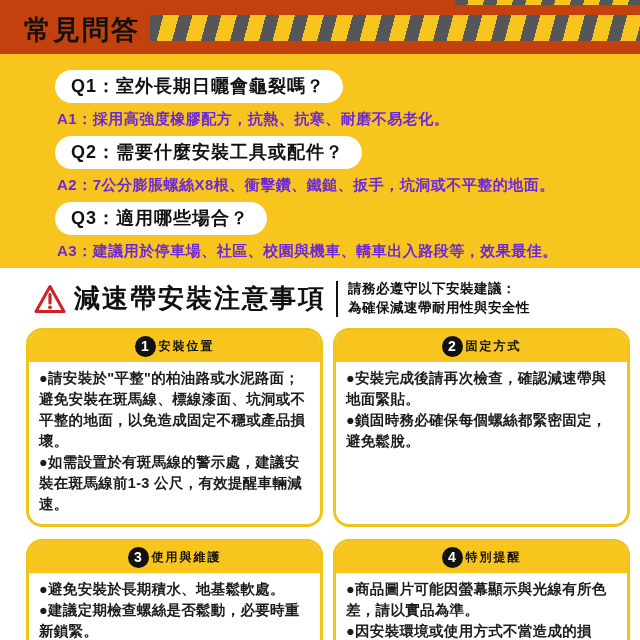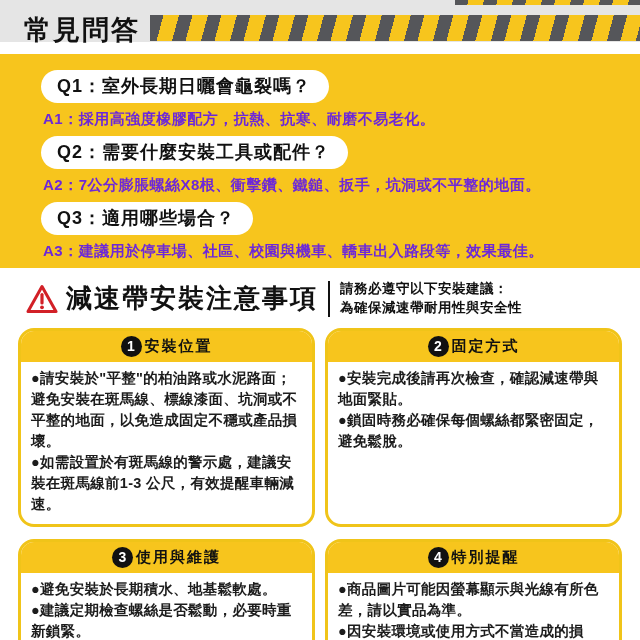--- a/index.html
+++ b/index.html
@@ -5,39 +5,39 @@
   html,body{margin:0;padding:0;}
   body{
     width:640px;height:640px;
     background:#ffffff;
     font-family:"Liberation Sans","DejaVu Sans",sans-serif;
     color:#1a1a1a;
     overflow:hidden;
     position:relative;
   }
   
-  .top-header{position:relative;height:42px;background:#e5e5e5;}
+  .top-header{position:relative;height:54px;background:#c2410c;}
   .stripe{
     background:repeating-linear-gradient(105deg,
       #55565a 0 13px,
       #f7c51d 13px 28px);
   }
   .stripe-thin{position:absolute;top:0;left:455px;width:185px;height:5px;}
   .stripe-band{position:absolute;top:15px;left:150px;width:490px;height:26px;}
   .page-title{
     position:absolute;left:24px;top:12px;
     font-size:27px;font-weight:900;letter-spacing:2px;color:#111;
     white-space:nowrap;
   }
   
   .faq-section{
     position:absolute;top:54px;left:0;width:640px;height:214px;
     background:#f7c51d;
     box-sizing:border-box;
-    padding:16px 20px 0 41px;
+    padding:16px 20px 0 55px;
   }
   .faq-item{margin-bottom:7px;}
   .q-pill{
     display:inline-block;
     background:#ffffff;
     border-radius:20px;
     padding:4px 18px 5px 16px;
     font-size:18px;font-weight:800;color:#111;
     letter-spacing:1px;
     margin-bottom:7px;
@@ -45,21 +45,21 @@
   }
   .answer{
     font-size:15px;font-weight:600;color:#6d28d9;
     letter-spacing:0.5px;
     margin:0 0 7px 2px;
     white-space:nowrap;
   }
   
   .notice-section{
     position:absolute;top:268px;left:0;width:640px;height:372px;
-    background:#ffffff;box-sizing:border-box;
+    background:#ffffff;box-sizing:border-box;padding-left:8px;
   }
   .notice-header{
     display:flex;align-items:center;
     margin:12px 0 10px 26px;
   }
   .warning-icon{flex:0 0 auto;width:32px;height:30px;margin-right:8px;}
   .notice-title{
     font-size:26px;font-weight:900;color:#111;
     letter-spacing:2px;white-space:nowrap;
   }
@@ -91,21 +91,21 @@
     display:flex;align-items:center;justify-content:center;
   }
   .num-circle{
     display:inline-flex;align-items:center;justify-content:center;
     width:21px;height:21px;border-radius:50%;
     background:#111;color:#fff;
     font-size:14px;font-weight:800;
     margin-right:3px;flex:0 0 auto;
   }
   .tip-box-title{
-    font-size:15px;font-weight:800;color:#111;letter-spacing:2px;
+    font-size:12px;font-weight:800;color:#111;letter-spacing:2px;
   }
   .tip-box-body{
     padding:6px 10px 9px 10px;
     font-size:14.5px;font-weight:600;color:#1c1c1c;
     line-height:1.45;letter-spacing:0.3px;
   }
   .bullet{margin:0;}
 </style>
 </head>
 <body>

